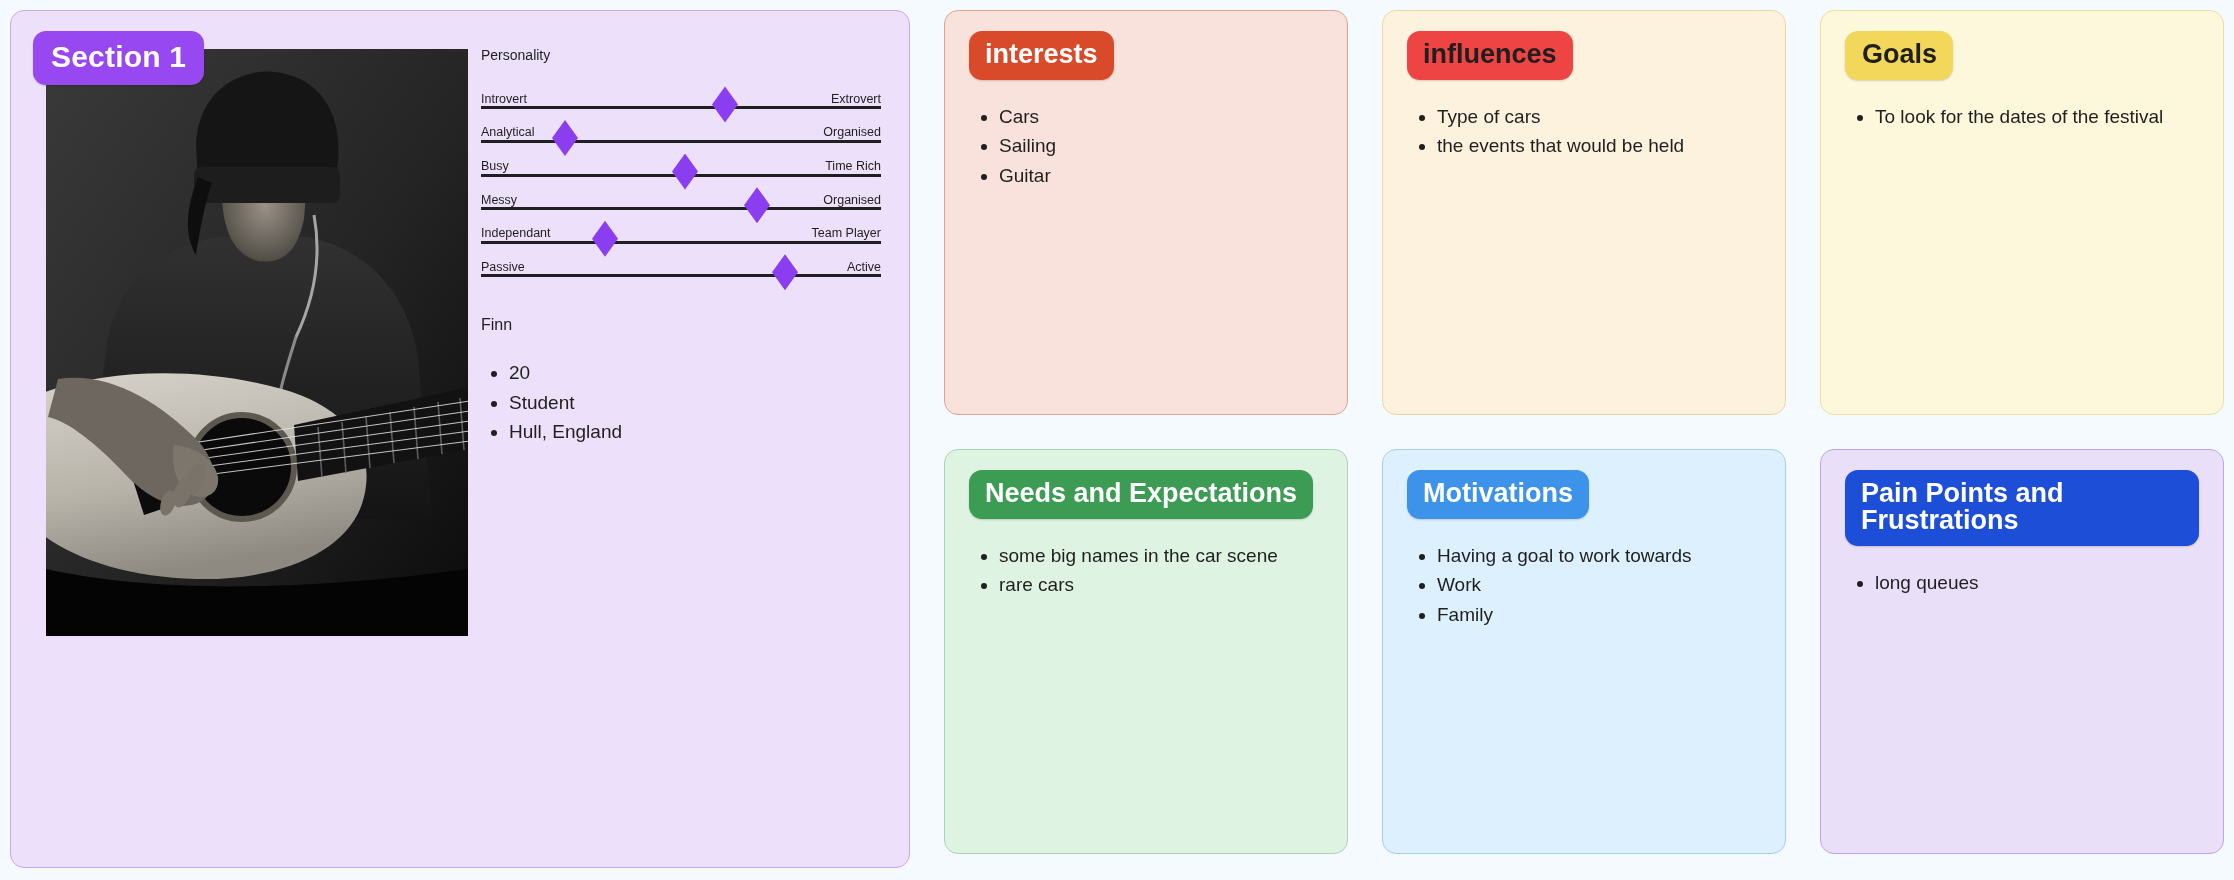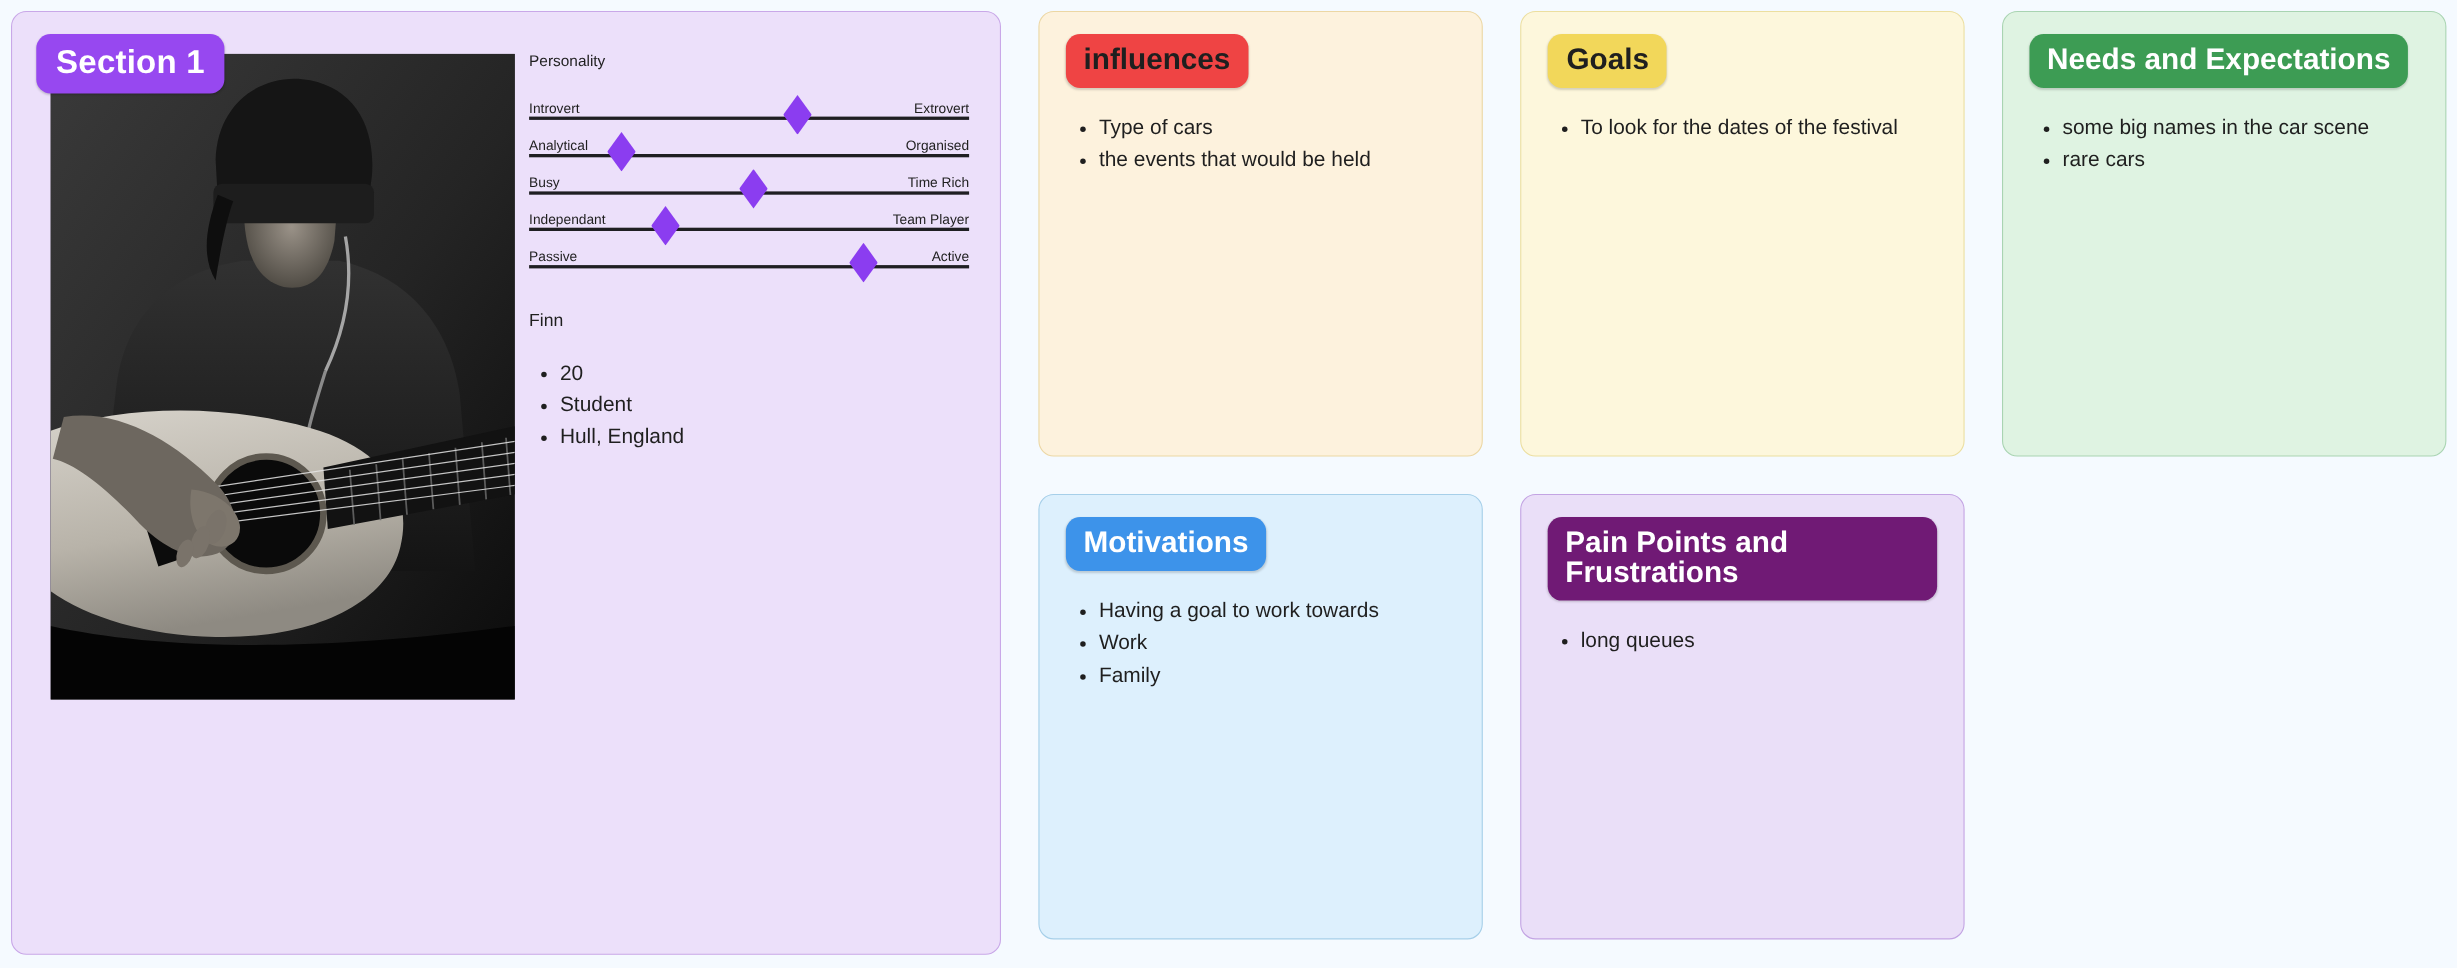--- a/index.html
+++ b/index.html
@@ -179,21 +179,21 @@
   .c-goals { background:#fdf7dc; border-color:#ecdfa0; }
   .b-goals { background:#f2d75a; color:#1f1f1f;padding-left:17px; }
 
   .c-needs { background:#dff3e2; border-color:#a9d4b2; }
   .b-needs { background:#3d9c54; color:#ffffff; }
 
   .c-motivations { background:#ddf0fd; border-color:#a6cfe9; }
   .b-motivations { background:#3d93ea; color:#ffffff; }
 
   .c-pain { background:#eadff8; border-color:#c3a4e3; }
-  .b-pain { background:#701a75; color:#ffffff; }
+  .b-pain { background:#1d4ed8; color:#ffffff; }
 </style>
 </head>
 <body>
 
 <div class="board">
 
   <div class="persona-card">
 
     <div class="section-badge">Section 1</div>
 
@@ -296,20 +296,28 @@
           <div class="slider-row">
             <div class="slider-labels">
               <span>Busy</span>
               <span>Time Rich</span>
             </div>
             <div class="slider-track"></div>
             <div class="slider-knob" style="left: 51%;"></div>
           </div>
           <div class="slider-row">
             <div class="slider-labels">
+              <span>Messy</span>
+              <span>Organised</span>
+            </div>
+            <div class="slider-track"></div>
+            <div class="slider-knob" style="left: 69%;"></div>
+          </div>
+          <div class="slider-row">
+            <div class="slider-labels">
               <span>Independant</span>
               <span>Team Player</span>
             </div>
             <div class="slider-track"></div>
             <div class="slider-knob" style="left: 31%;"></div>
           </div>
           <div class="slider-row">
             <div class="slider-labels">
               <span>Passive</span>
               <span>Active</span>
@@ -323,20 +331,25 @@
 
       <ul class="persona-facts" id="persona-facts">
           <li>20</li>
           <li>Student</li>
           <li>Hull, England</li>
         </ul>
     </div>
   </div>
 
   <div class="cards-area" id="cards-area">
+      <div class="note-card c-interests"><div class="note-badge b-interests">interests</div><ul class="note-list">
+          <li>Cars</li>
+          <li>Sailing</li>
+          <li>Guitar</li>
+        </ul></div>
       <div class="note-card c-influences"><div class="note-badge b-influences">influences</div><ul class="note-list">
           <li>Type of cars</li>
           <li>the events that would be held</li>
         </ul></div>
       <div class="note-card c-goals"><div class="note-badge b-goals">Goals</div><ul class="note-list">
           <li>To look for the dates of the festival</li>
         </ul></div>
       <div class="note-card c-needs"><div class="note-badge b-needs">Needs and Expectations</div><ul class="note-list">
           <li>some big names in the car scene</li>
           <li>rare cars</li>

